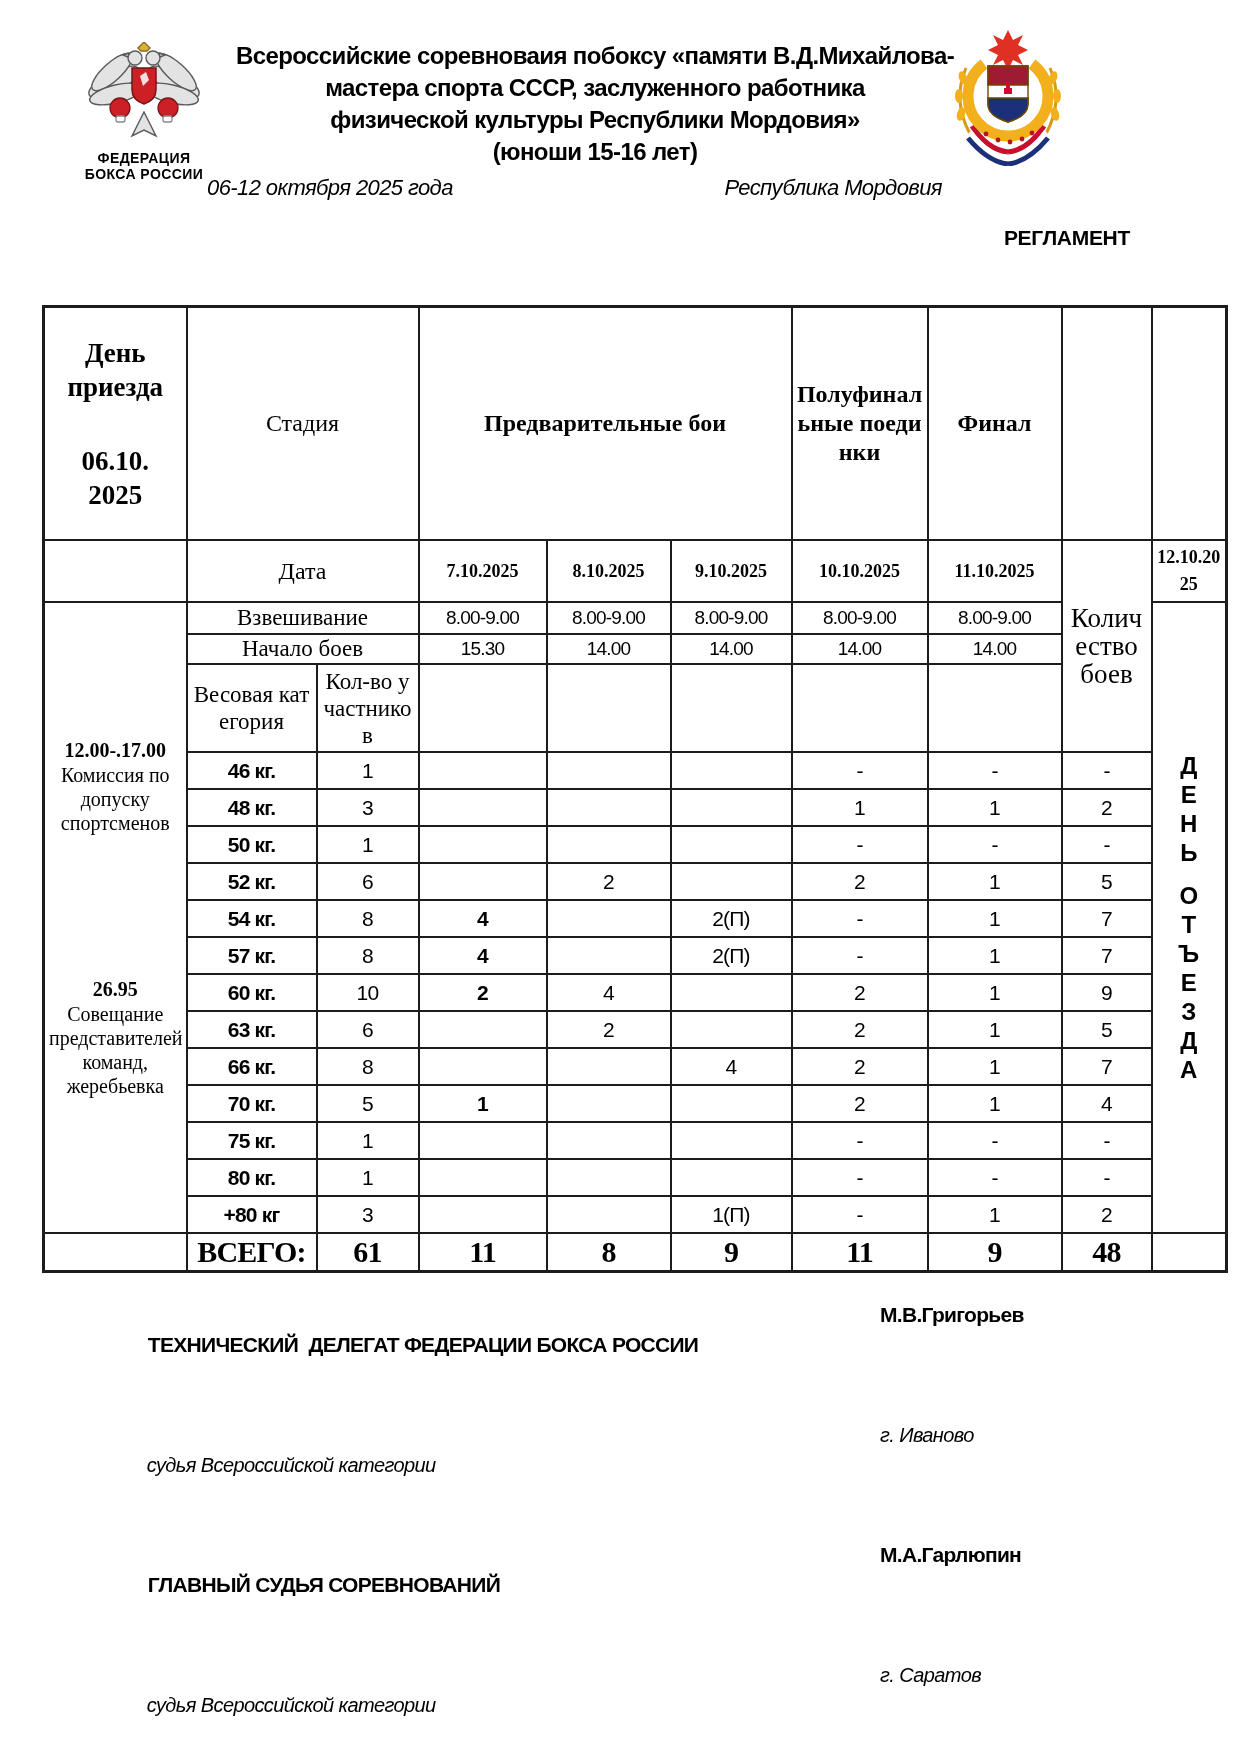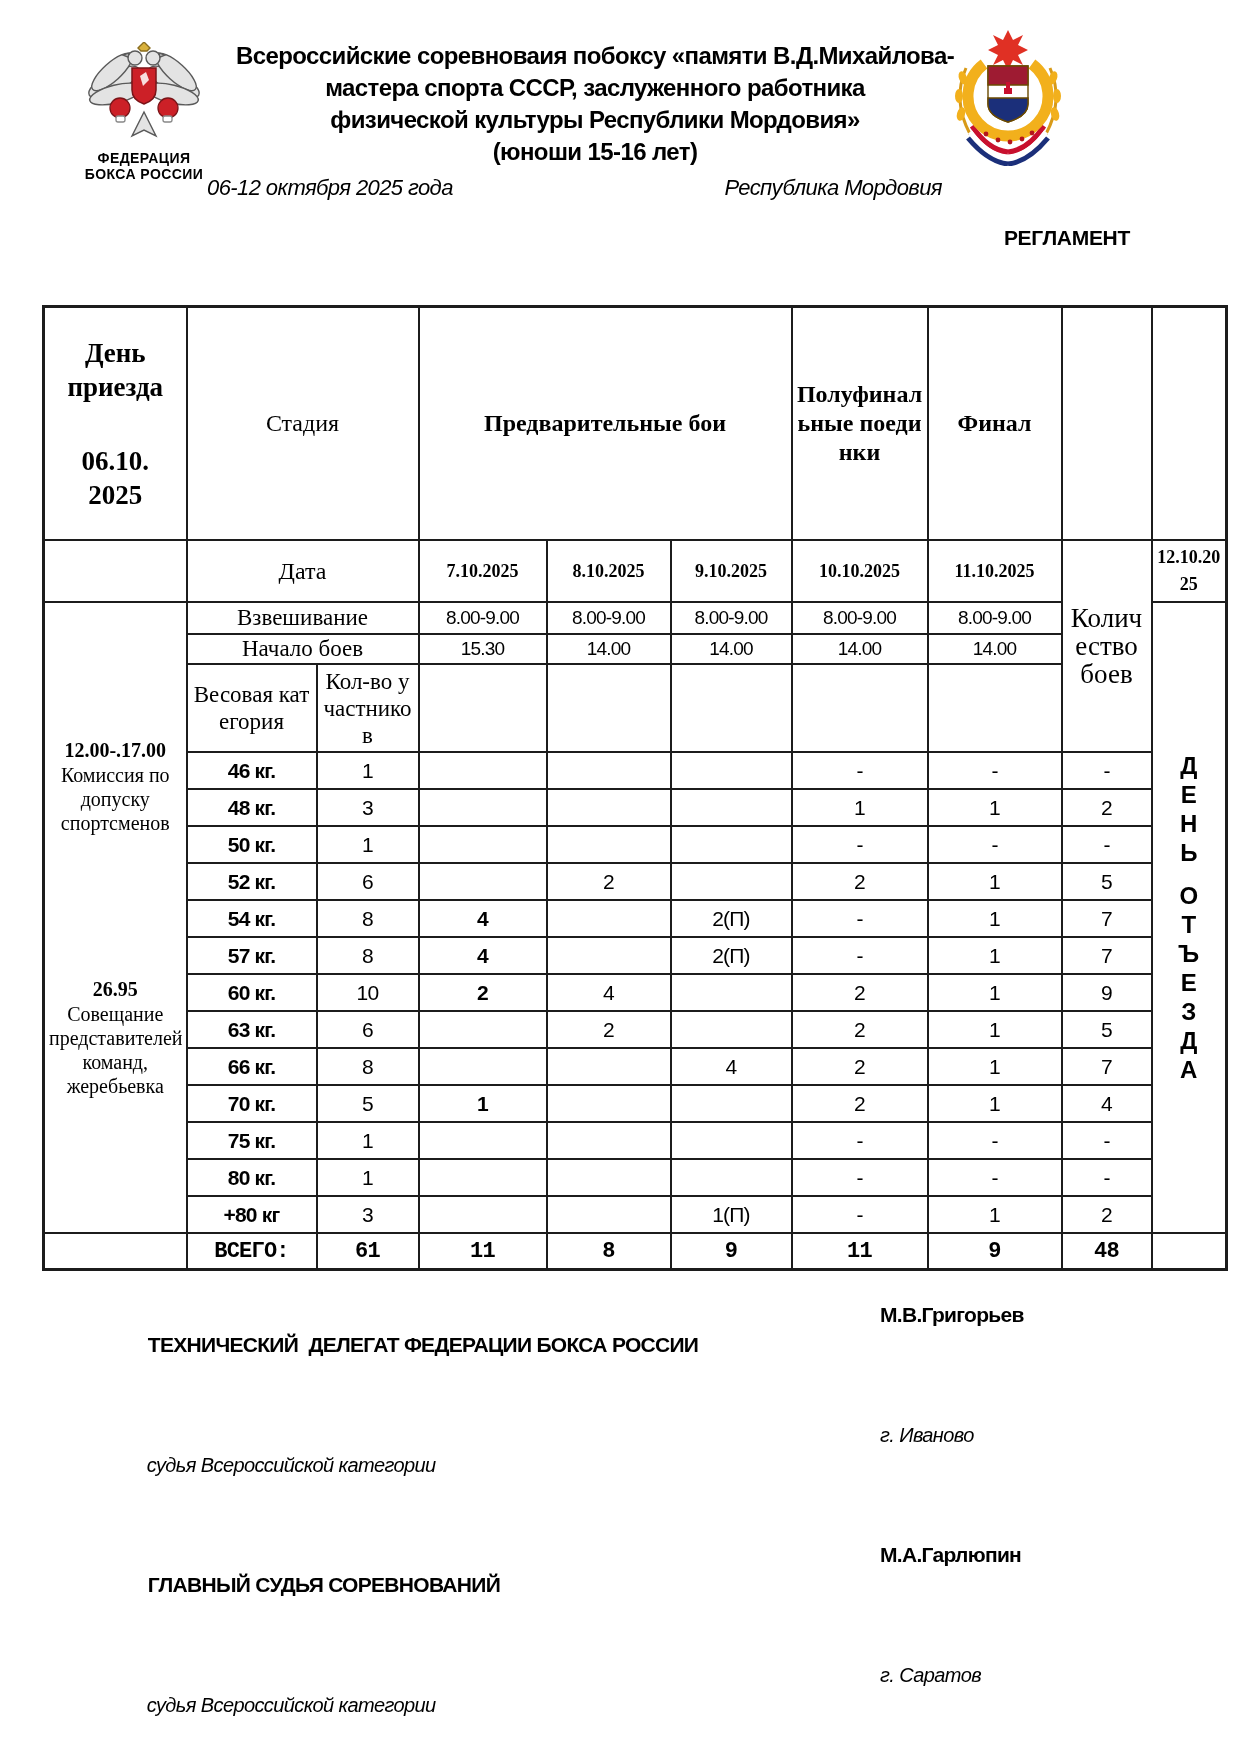--- a/index.html
+++ b/index.html
@@ -53,22 +53,22 @@
   .r3 td{height:28px;}
   .r4 td{height:26px;}
   .r5 td{height:84px;}
   .cat-hd{font-size:23px;line-height:27px;vertical-align:top;padding-top:3px;word-break:break-all;}
   .weight-row td{height:33px;}
   .weight-row .cat{font-family:"Liberation Sans",sans-serif;font-weight:bold;
     font-size:21px;letter-spacing:-0.8px;}
   .weight-row .num{font-family:"Liberation Sans",sans-serif;font-size:21px;letter-spacing:-0.8px;}
   .weight-row td:nth-child(3){font-weight:bold;}
   .total-row td{height:32px;border-top:3px solid #1c1c1c;}
-  .total-row .tl,.total-row .tn{font-family:Liberation Mono, monospace;font-weight:bold;
-    font-size:22px;letter-spacing:-0.8px;}
+  .total-row .tl,.total-row .tn{font-family:Liberation Serif, serif;font-weight:bold;
+    font-size:30px;letter-spacing:-0.8px;}
 
   .bouts-hd{vertical-align:top;padding-top:5px;font-size:27px;line-height:28px;}
   .bouts-hd .inner{display:inline-block;max-width:74px;word-break:break-all;}
 
   .arrival-day{vertical-align:top;text-align:center;padding-top:26px;}
   .ad-time{font-weight:bold;font-size:20px;line-height:25px;}
   .ad-text{font-size:20px;line-height:24px;}
   .ad-block2{margin-top:142px;}
 
   .dep-vertical{vertical-align:top;padding-top:4px;

